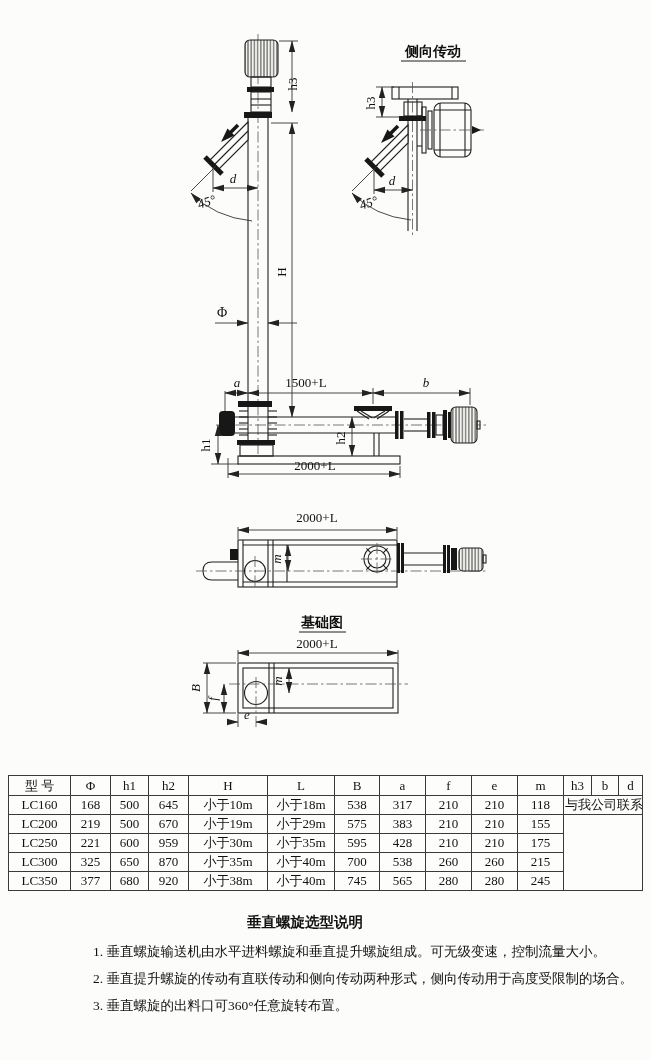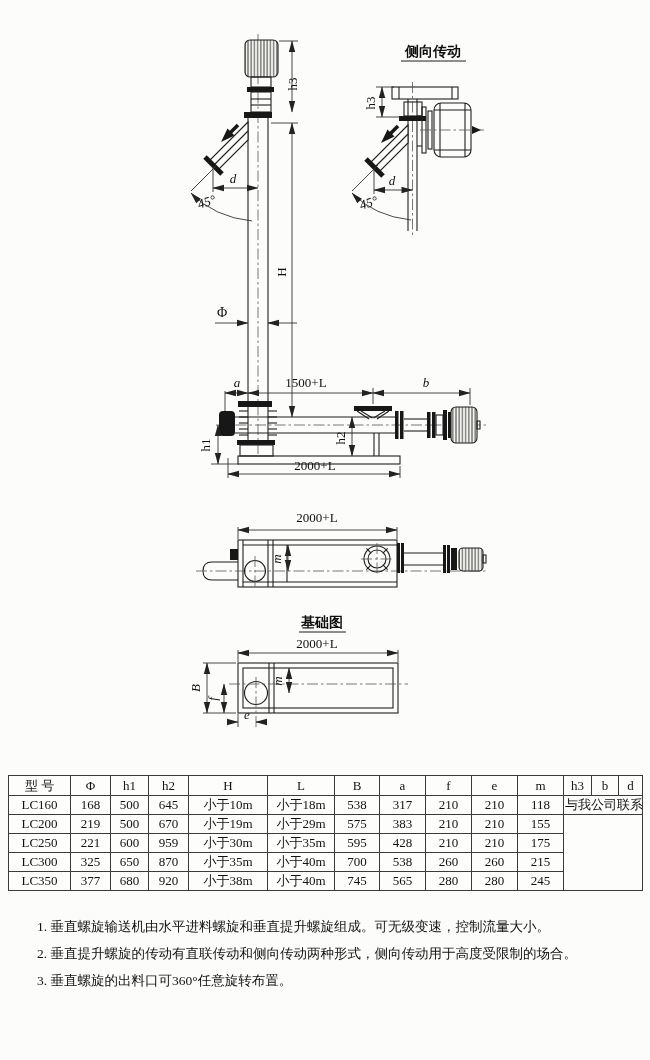--- a/index.html
+++ b/index.html
@@ -14,21 +14,21 @@
   text.lb{font:13px "Liberation Serif","DejaVu Serif",serif;fill:#101010;}
   text.big{font:14px "Liberation Serif","DejaVu Serif",serif;fill:#101010;}
   text.ttl{font:600 14px "Liberation Serif","DejaVu Serif",serif;fill:#101010;}
   text.it{font-style:italic;}
   .spec-table{position:absolute;left:8px;top:775px;width:634px;border-collapse:collapse;
         table-layout:fixed;font-size:13px;text-align:center;background:#fdfdfc;padding-left:24px;}
   .spec-table td{border:1px solid #3a3a3a;height:18px;padding:0 1px;overflow:hidden;white-space:nowrap;}
   .spec-table tr.hd td{height:19px;}
   .notes{position:absolute;left:0;top:913px;width:650px;}
   .notes-title{width:610px;text-align:center;font-weight:600;font-size:14.5px;margin-bottom:6px;}
-  .note-line{margin-left:37px;font-size:13.5px;line-height:27px;white-space:nowrap;}
+  .note-line{margin-left:93px;font-size:13.5px;line-height:27px;white-space:nowrap;}
 </style>
 </head>
 <body>
 
 <div class="page">
 
 <svg width="650" height="772" viewBox="0 0 650 772">
   <defs>
     <marker id="arr" viewBox="0 0 12 8" refX="11.5" refY="4" markerWidth="12" markerHeight="8" markerUnits="userSpaceOnUse" orient="auto-start-reverse">
       <path d="M12,4 L0.5,0.8 L0.5,7.2 Z" fill="#222"></path>
@@ -371,18 +371,19 @@
     <td>745</td>
     <td>565</td>
     <td>280</td>
     <td>280</td>
     <td>245</td>
   </tr>
 </tbody>
     </table>
 
 <div class="notes">
+  <div class="notes-title">垂直螺旋选型说明</div>
   <div class="note-line">1. 垂直螺旋输送机由水平进料螺旋和垂直提升螺旋组成。可无级变速，控制流量大小。</div>
   <div class="note-line">2. 垂直提升螺旋的传动有直联传动和侧向传动两种形式，侧向传动用于高度受限制的场合。</div>
   <div class="note-line">3. 垂直螺旋的出料口可360°任意旋转布置。</div>
 </div>
 
 </div>
 
 </body></html>

